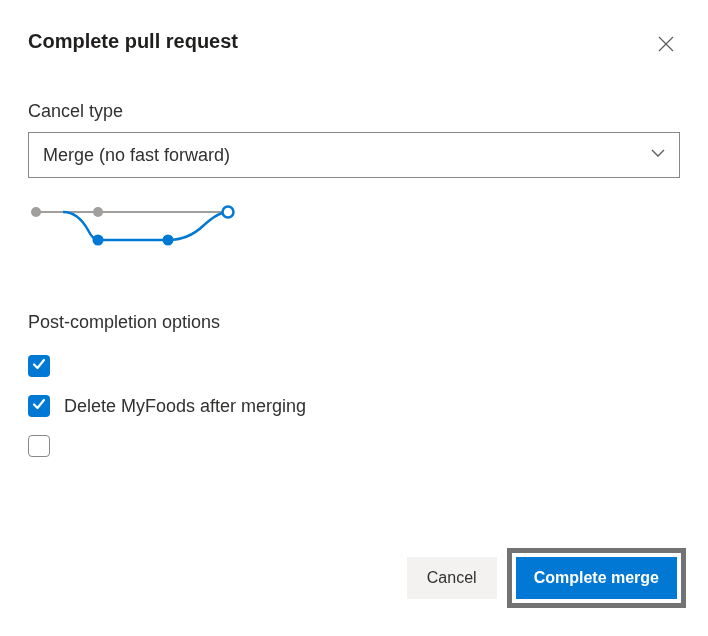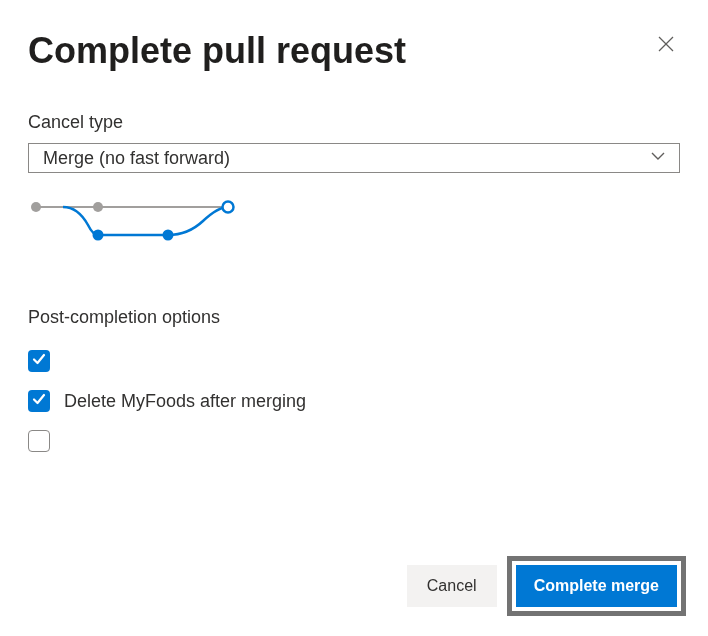--- a/index.html
+++ b/index.html
@@ -12,21 +12,21 @@
       padding: 30px 28px;
       position: relative;
     }
     .header {
       display: flex;
       justify-content: space-between;
       align-items: flex-start;
       margin-bottom: 40px;
     }
     .title {
-      font-size: 36px;
+      font-size: 20px;
       font-weight: 700;
       color: #201f1e;
     }
     .close-btn {
       background: none;
       border: none;
       cursor: pointer;
       padding: 6px;
       color: #605e5c;
       display: flex;
@@ -39,21 +39,21 @@
       color: #323130;
       margin-bottom: 10px;
       display: block;
     }
     .select-wrapper {
       position: relative;
       margin-bottom: 22px;
     }
     .select {
       width: 100%;
-      height: 30px;
+      height: 46px;
       border: 1px solid #8a8886;
       background: #fff;
       padding: 0 40px 0 14px;
       font-size: 18px;
       color: #323130;
       text-align: left;
       cursor: pointer;
       display: flex;
       align-items: center;
     }
@@ -99,21 +99,21 @@
       border: 1.5px solid #8a8886;
     }
     .checkbox svg { width: 14px; height: 14px; color: #fff; }
     .option-label {
       font-size: 18px;
       color: #323130;
       cursor: pointer;
     }
     .footer {
       position: absolute;
-      bottom: 20px;
+      bottom: 28px;
       right: 22px;
       display: flex;
       gap: 0;
       align-items: center;
     }
     .btn {
       height: 42px;
       padding: 0 20px;
       font-size: 16px;
       border: none;

